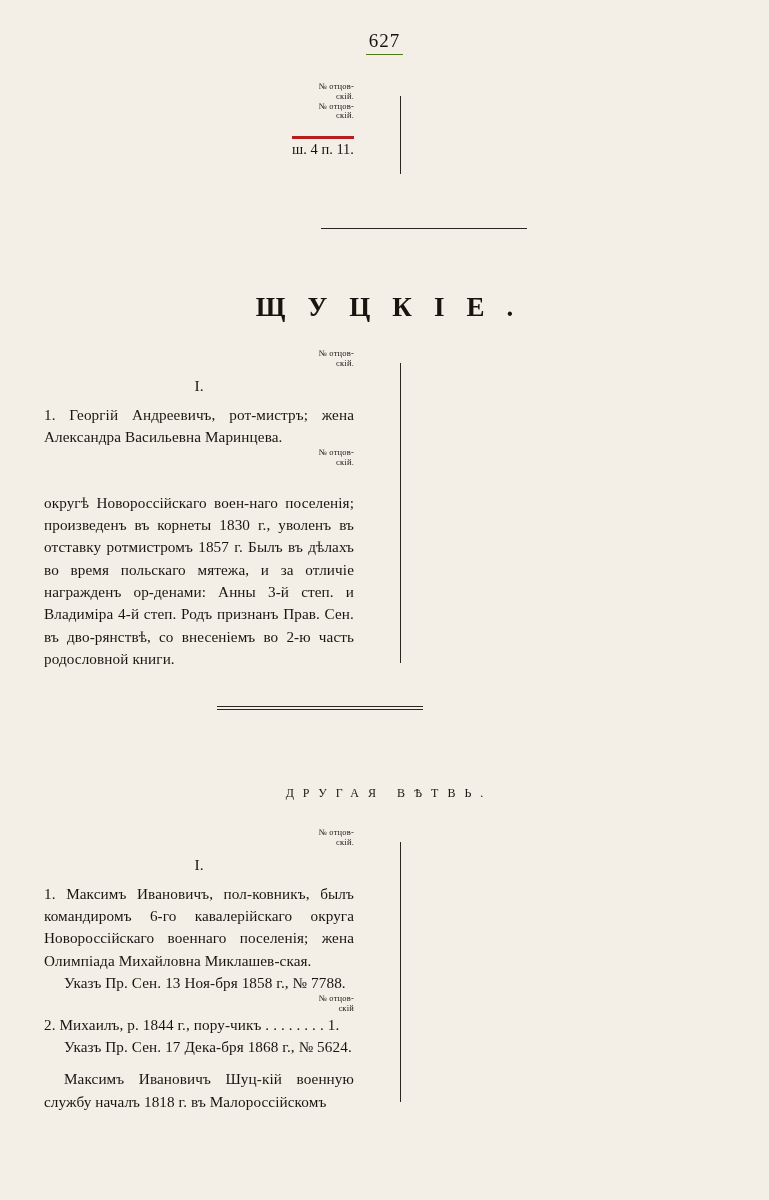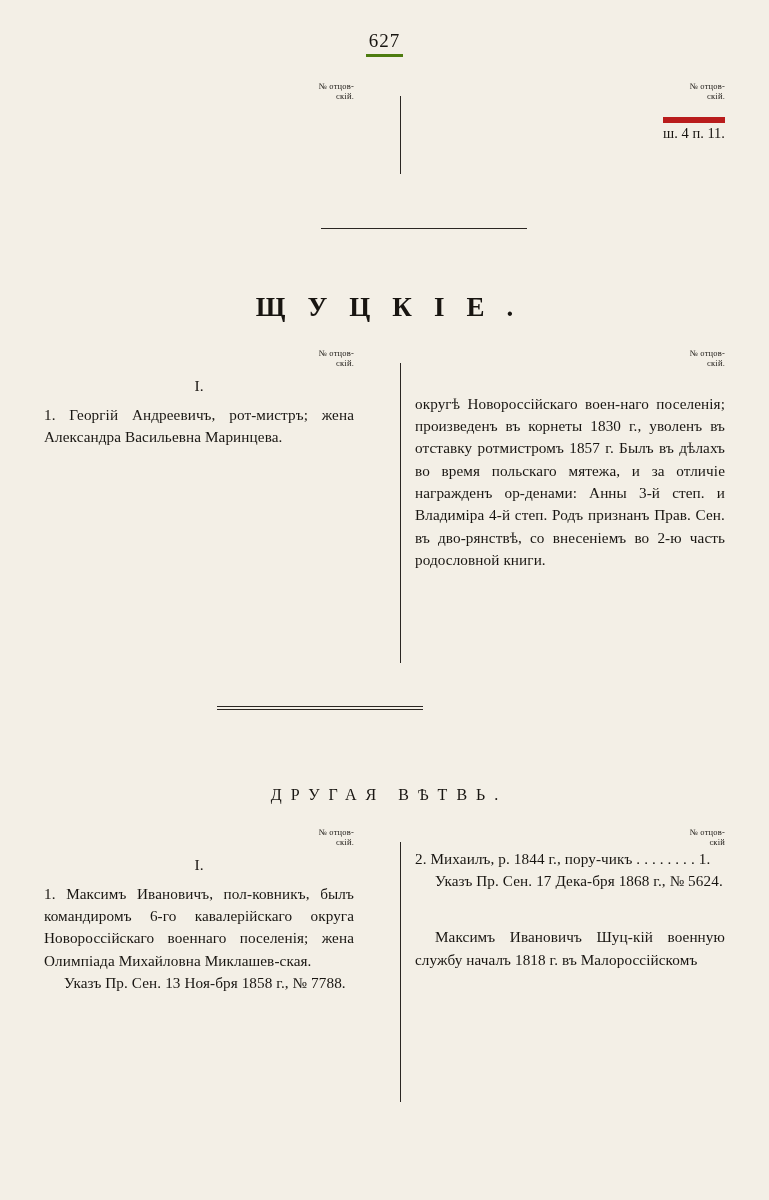--- a/index.html
+++ b/index.html
@@ -24,33 +24,34 @@
     position: absolute;
     top: 30px;
     left: 0;
     right: 0;
     text-align: center;
     font-size: 19px;
     letter-spacing: 1px;
   }
   .page-number .pn {
     display: inline-block;
-    border-bottom: 3px solid #4d7c0f;
+    border-bottom: 1px solid #4d7c0f;
     padding: 0 3px 2px 3px;
   }
 
   
   .block {
     position: absolute;
     left: 44px;
     width: 681px;
   }
   .cols {
     display: flex;
     position: relative;
+    flex-direction: column;
   }
   .col {
     width: 310px;
     position: relative;
   }
   .col.left { margin-right: 61px; }
 
   .colnote {
     font-size: 8.5px;
     line-height: 1.15;
@@ -82,36 +83,36 @@
     margin: 0 0 9px 0;
   }
 
   .ref {
     text-align: right;
     font-size: 15px;
     margin-top: 12px;
   }
   .ref .sheet {
     display: inline-block;
-    border-top: 6px solid #b91c1c;
+    border-top: 3px solid #b91c1c;
     padding-top: 2px;
     margin-top: 3px;
     font-size: 14.5px;
   }
 
   .heading {
     text-align: center;
     font-size: 27px;
     letter-spacing: 22px;
     font-weight: bold;
     text-indent: 22px;
   }
   .subheading {
     text-align: center;
-    font-size: 16px;
+    font-size: 12px;
     letter-spacing: 9px;
     text-indent: 9px;
   }
 
   .rule {
     position: absolute;
     height: 0;
     border-top: 1px solid #2a2622;
     left: 50%;
     transform: translateX(-50%);
@@ -202,18 +203,18 @@
         <p class="t ind">Указъ Пр. Сен. 13 Ноя-бря 1858 г., № 7788.</p>
       </div>
 
       <div class="col right">
         <div class="colnote">
           <span>№ отцов-</span>
           <span class="l2">скій</span>
         </div>
         <p class="t">2. Михаилъ, р. 1844 г., пору-чикъ . . . . . . . .  1.</p>
         <p class="t ind">Указъ Пр. Сен. 17 Дека-бря 1868 г., № 5624.</p>
-        <p class="t ind" style="margin-top:34px;">Максимъ Ивановичъ Шуц-кій военную службу началъ 1818 г. въ Малороссійскомъ</p>
+        <p class="t ind" style="margin-top:10px;">Максимъ Ивановичъ Шуц-кій военную службу началъ 1818 г. въ Малороссійскомъ</p>
       </div>
     </div>
   </div>
 
 </div>
 
 </body></html>

